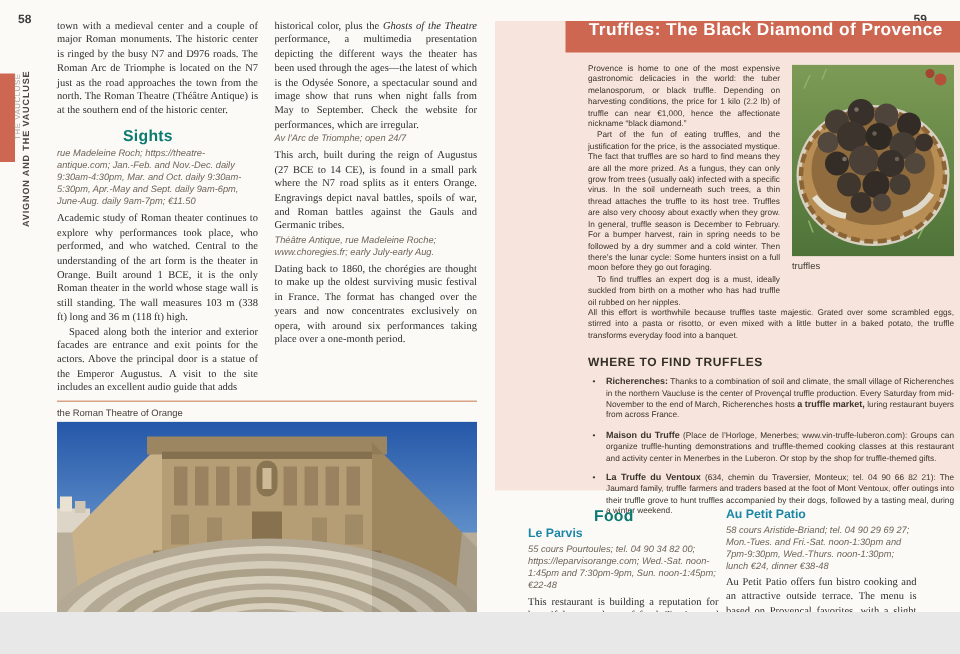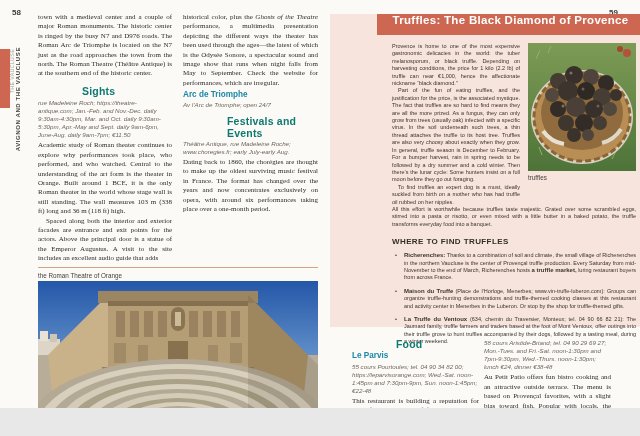--- a/index.html
+++ b/index.html
@@ -76,23 +76,22 @@
     <h2 class="sec">Sights</h2>
     <div class="sub">
     </div>
     <p class="det">rue Madeleine Roch; https://theatre-antique.com; Jan.-Feb. and Nov.-Dec. daily 9:30am-4:30pm, Mar. and Oct. daily 9:30am-5:30pm, Apr.-May and Sept. daily 9am-6pm, June-Aug. daily 9am-7pm; €11.50</p>
     <p class="body jus">Academic study of Roman theater continues to explore why performances took place, who performed, and who watched. Central to the understanding of the art form is the theater in Orange. Built around 1 BCE, it is the only Roman theater in the world whose stage wall is still standing. The wall measures 103 m (338 ft) long and 36 m (118 ft) high.</p>
     <p class="body jus ind">Spaced along both the interior and exterior facades are entrance and exit points for the actors. Above the principal door is a statue of the Emperor Augustus. A visit to the site includes an excellent audio guide that adds</p>
   </div>
 
   <div class="colL2">
     <p class="body jus"><span>historical color, plus the </span><span class="it">Ghosts of the Theatre</span><span> performance, a multimedia presentation depicting the different ways the theater has been used through the ages—the latest of which is the Odysée Sonore, a spectacular sound and image show that runs when night falls from May to September. Check the website for performances, which are irregular.</span></p>
-    <h3 class="sub">Arc de Triomphe</h3>
     <p class="det">Av l’Arc de Triomphe; open 24/7</p>
-    <h2 class="sec">Festivals and Events</h2>
+    <p class="body jus">This arch, built during the reign of Augustus (27 BCE to 14 CE), is found in a small park where the N7 road splits as it enters Orange. Engravings depict naval battles, spoils of war, and Roman battles against the Gauls and Germanic tribes.</p>
     <p class="det">Théâtre Antique, rue Madeleine Roche; www.choregies.fr; early July-early Aug.</p>
     <p class="body jus">Dating back to 1860, the chorégies are thought to make up the oldest surviving music festival in France. The format has changed over the years and now concentrates exclusively on opera, with around six performances taking place over a one-month period.</p>
   </div>
 
   <div class="rule"></div>
   <div class="cap capL">the Roman Theatre of Orange</div>
 
   <div class="photoL">
     <svg width="280" height="139" viewBox="0 0 280 139" xmlns="http://www.w3.org/2000/svg">
       <defs>
@@ -228,17 +227,18 @@
     </div>
   </div>
 
   <div class="foodA">
     <h2 class="sec">Food</h2>
     <h3 class="sub">Le Parvis</h3>
     <p class="det">55 cours Pourtoules; tel. 04 90 34 82 00; https://leparvisorange.com; Wed.-Sat. noon-1:45pm and 7:30pm-9pm, Sun. noon-1:45pm; €22-48</p>
     <p class="body jus">This restaurant is building a reputation for beautiful, tasty plates of food. Tourists and locals enjoy dishes like filet mignon of pork with sweet potato mash, curried zucchini, and cider vinegar.</p>
   </div>
   <div class="foodB">
+    <h3 class="sub">Au Petit Patio</h3>
     <p class="det">58 cours Aristide-Briand; tel. 04 90 29 69 27; Mon.-Tues. and Fri.-Sat. noon-1:30pm and 7pm-9:30pm, Wed.-Thurs. noon-1:30pm; lunch €24, dinner €38-48</p>
     <p class="body jus">Au Petit Patio offers fun bistro cooking and an attractive outside terrace. The menu is based on Provençal favorites, with a slight bias toward fish. Popular with locals, the atmosphere is convivial, and it’s sensible to reserve, particularly in the evenings in season.</p>
   </div>
 
 </div>
 
 </body></html>

